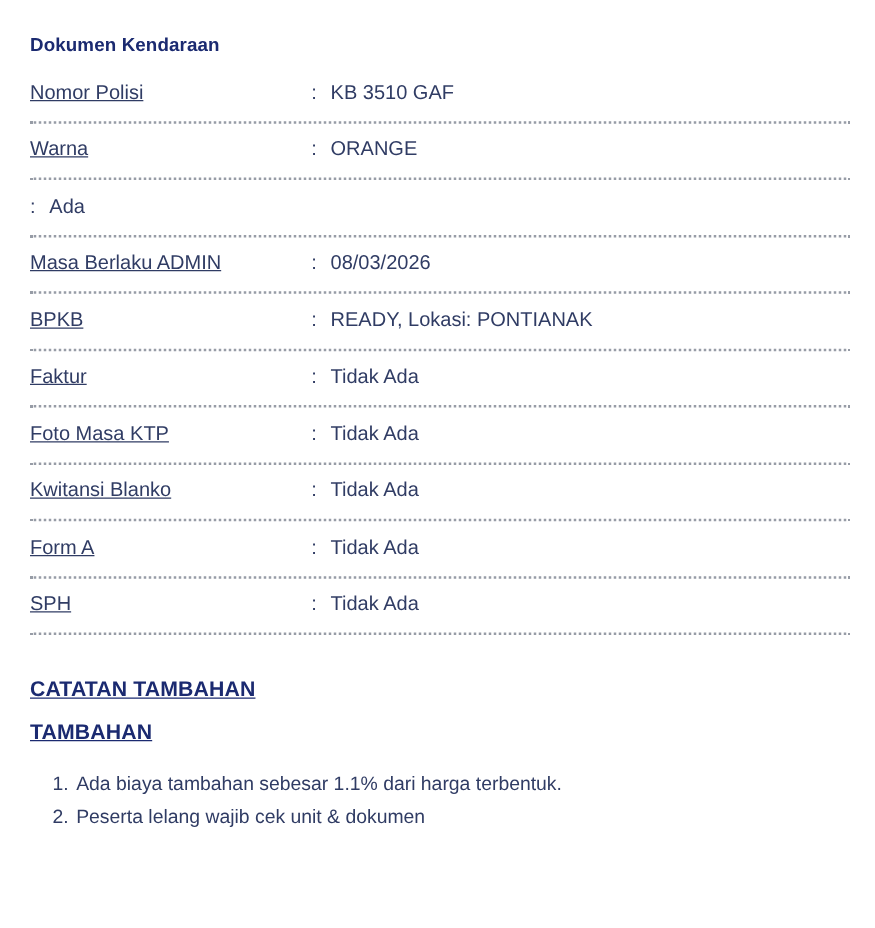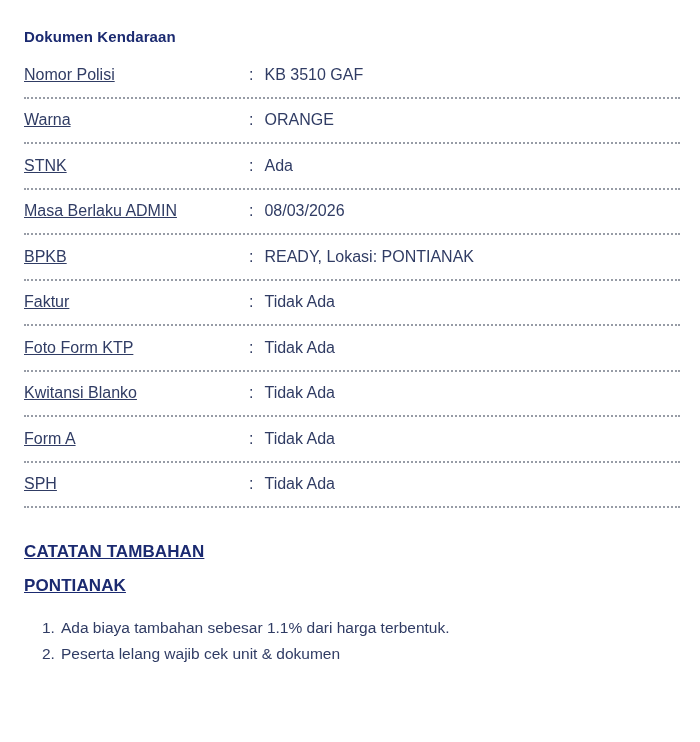--- a/index.html
+++ b/index.html
@@ -97,21 +97,20 @@
       <span class="row-value">KB 3510 GAF</span>
     </div>
 
     <div class="doc-row">
       <span class="row-label">Warna</span>
       <span class="row-colon">:</span>
       <span class="row-value">ORANGE</span>
     </div>
 
     <div class="doc-row">
-      <span class="row-label">STNK</span>
       <span class="row-colon">:</span>
       <span class="row-value">Ada</span>
     </div>
 
     <div class="doc-row">
       <span class="row-label">Masa Berlaku ADMIN</span>
       <span class="row-colon">:</span>
       <span class="row-value">08/03/2026</span>
     </div>
 
@@ -121,21 +120,21 @@
       <span class="row-value">READY, Lokasi: PONTIANAK</span>
     </div>
 
     <div class="doc-row">
       <span class="row-label">Faktur</span>
       <span class="row-colon">:</span>
       <span class="row-value">Tidak Ada</span>
     </div>
 
     <div class="doc-row">
-      <span class="row-label">Foto Form KTP</span>
+      <span class="row-label">Foto Masa KTP</span>
       <span class="row-colon">:</span>
       <span class="row-value">Tidak Ada</span>
     </div>
 
     <div class="doc-row">
       <span class="row-label">Kwitansi Blanko</span>
       <span class="row-colon">:</span>
       <span class="row-value">Tidak Ada</span>
     </div>
 
@@ -149,21 +148,21 @@
       <span class="row-label">SPH</span>
       <span class="row-colon">:</span>
       <span class="row-value">Tidak Ada</span>
     </div>
 
   </div>
 
   <div class="section-heading">CATATAN TAMBAHAN</div>
 
 
-  <div class="section-heading perhatian">PONTIANAK</div>
+  <div class="section-heading perhatian">TAMBAHAN</div>
 
   <div class="notice-list">
     <div class="notice-item">
       <span class="item-number">1.</span>
       <span class="item-text">Ada biaya tambahan sebesar 1.1% dari harga terbentuk.</span>
     </div>
     <div class="notice-item">
       <span class="item-number">2.</span>
       <span class="item-text">Peserta lelang wajib cek unit &amp; dokumen</span>
     </div>

